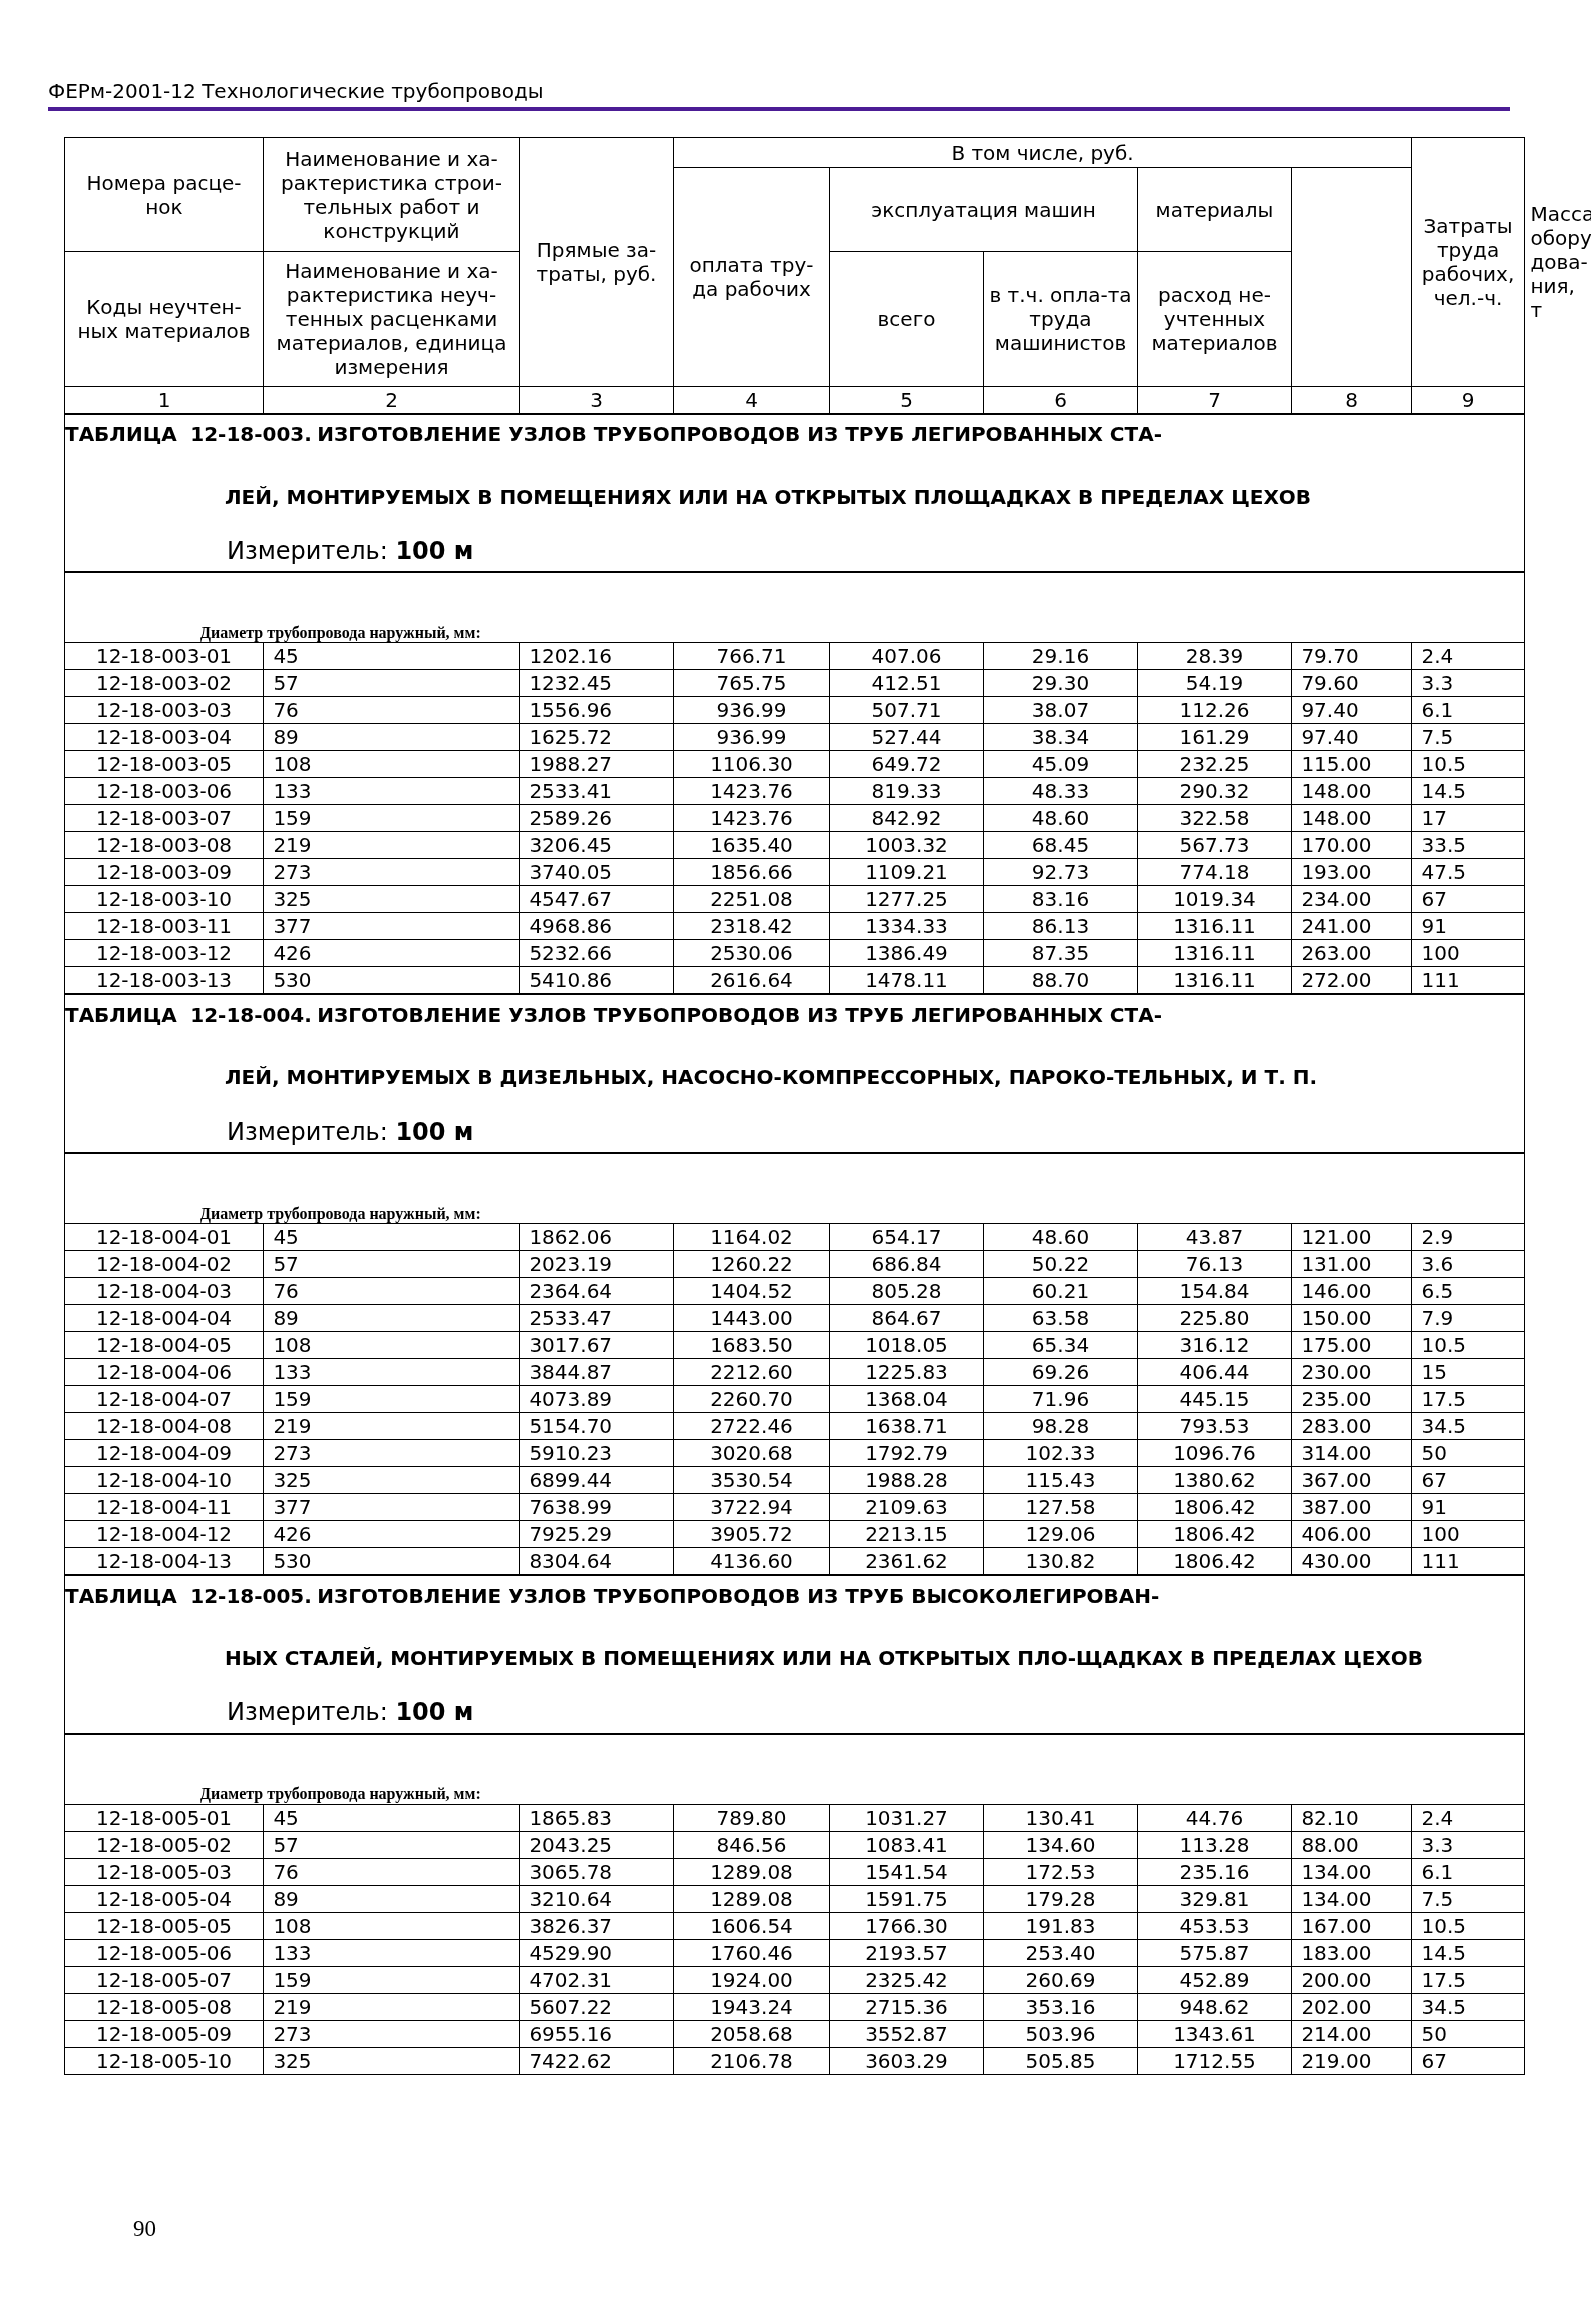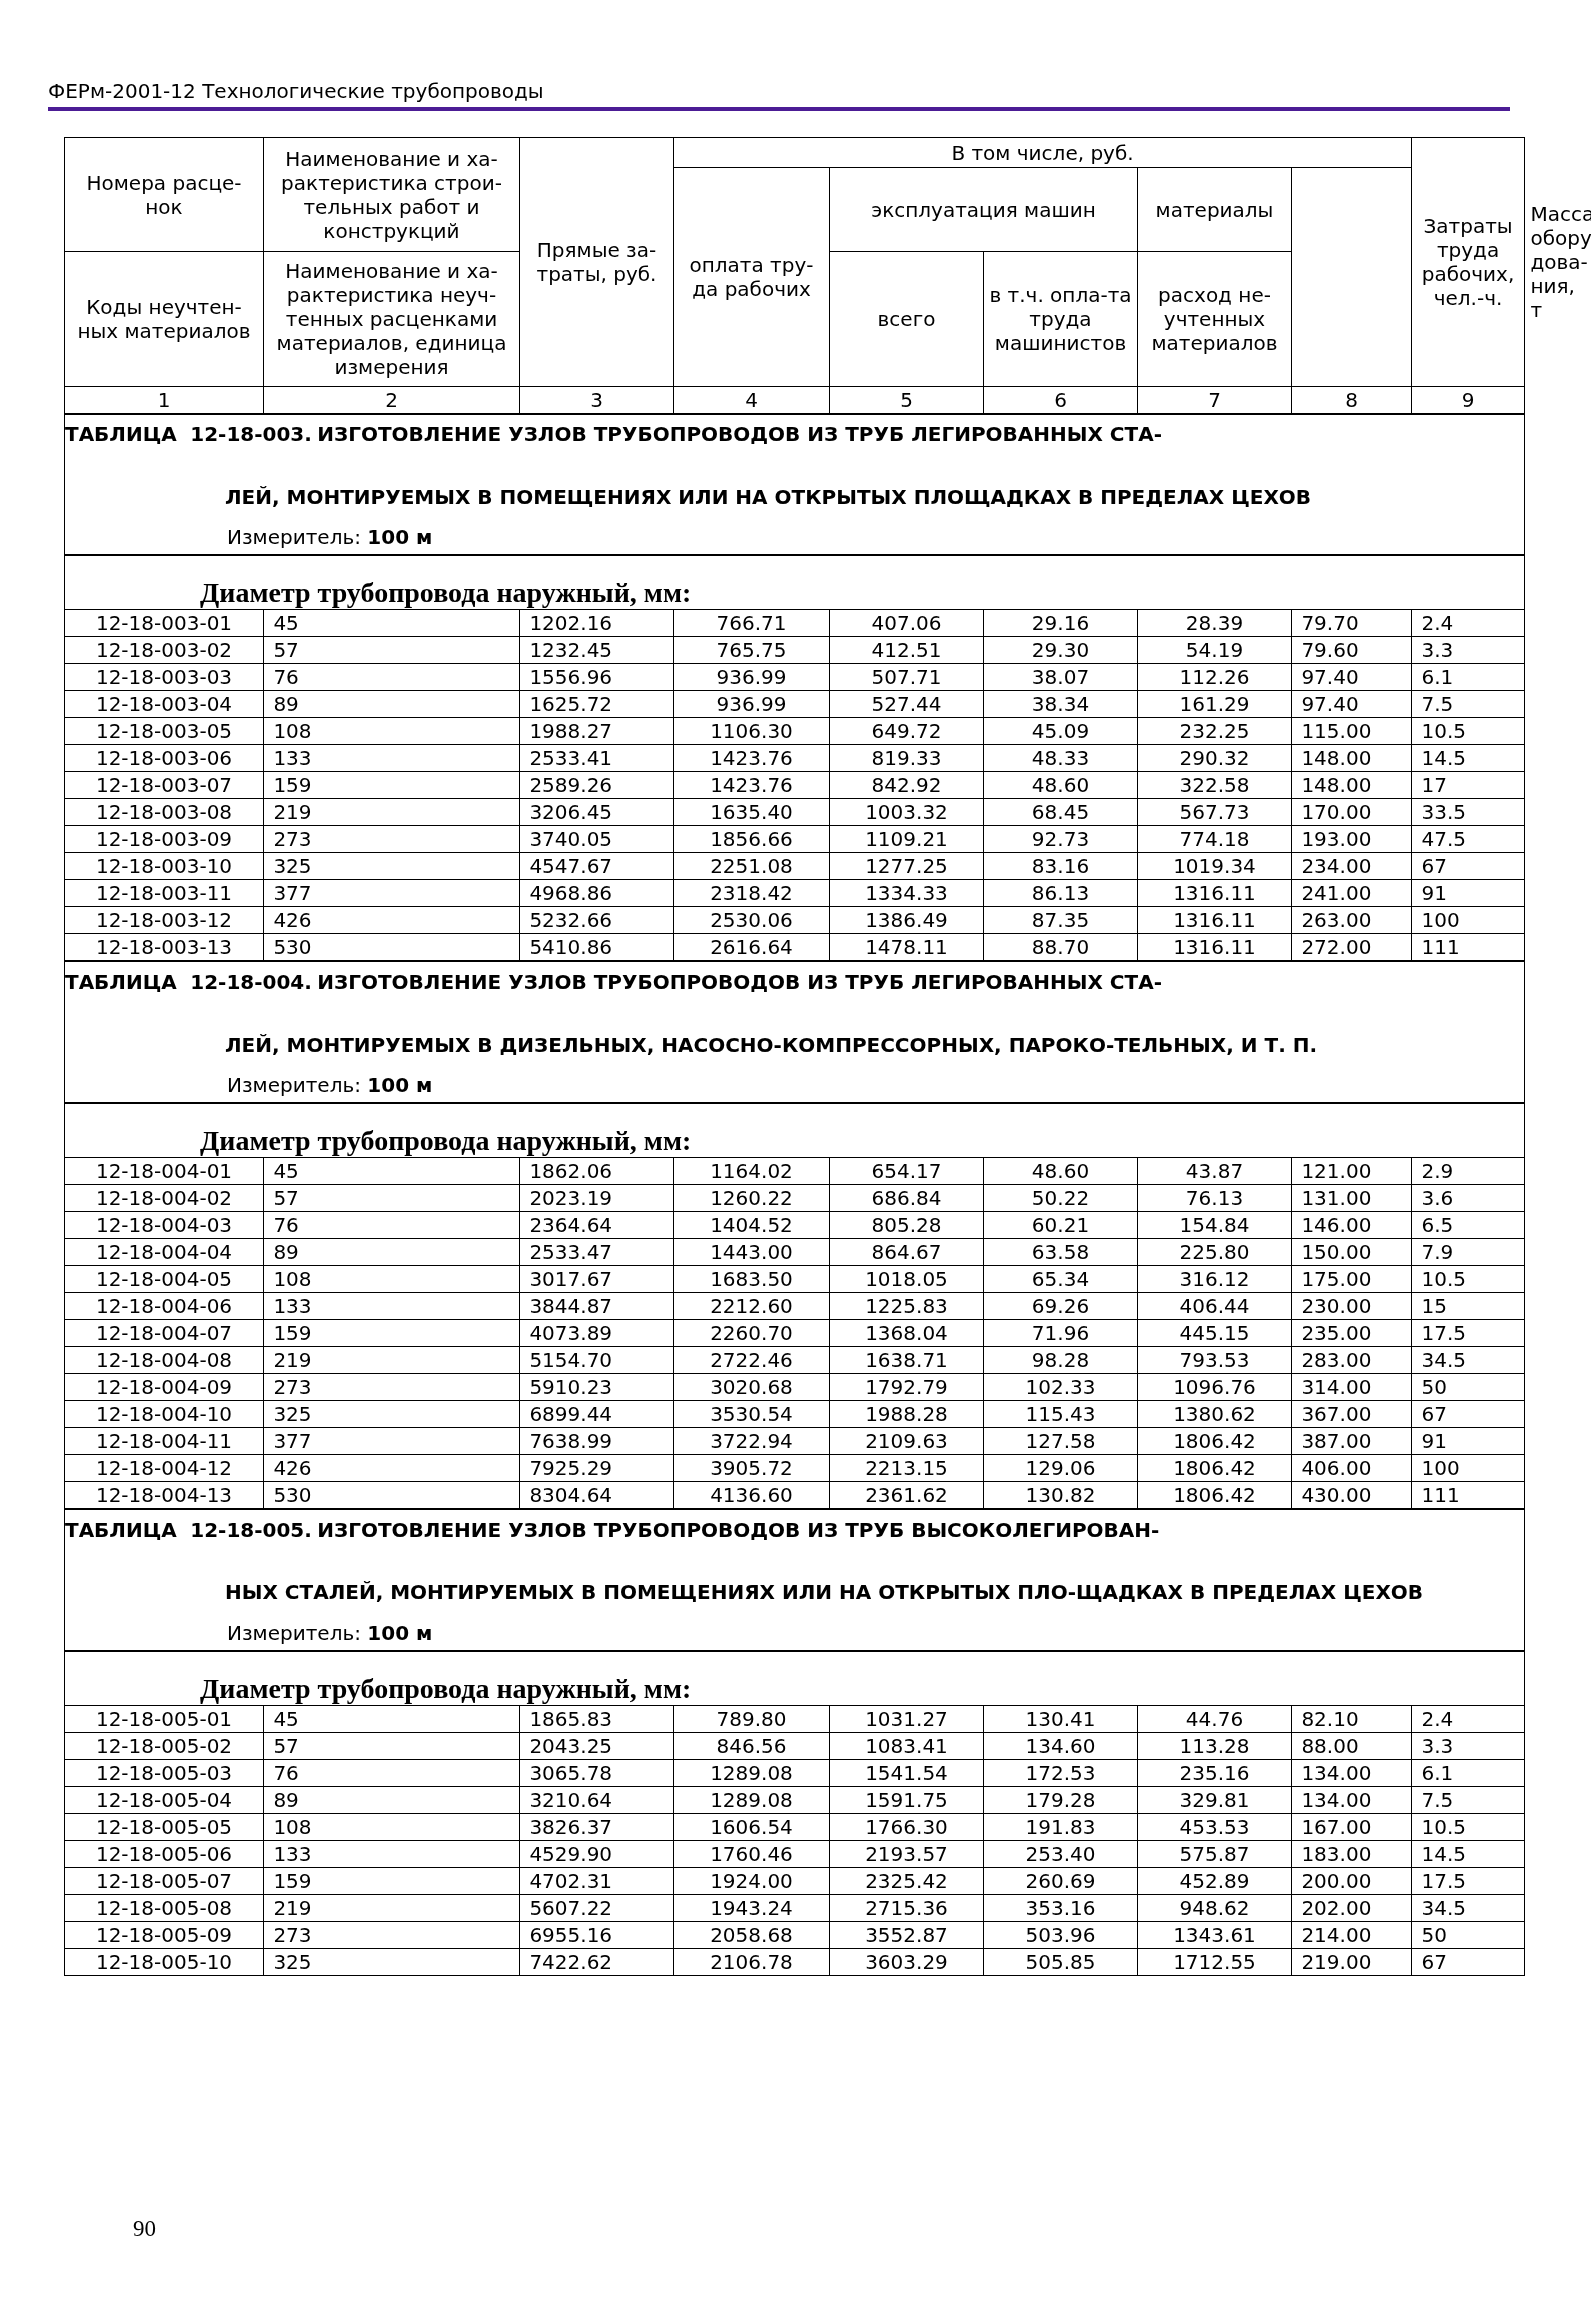--- a/index.html
+++ b/index.html
@@ -14,24 +14,24 @@
   table.main td, table.main th { border: 1.3px solid #000; padding: 0 5.4px;
          font-weight: normal; font-size: 20px; line-height: 1.2; }
   th.h { text-align: center; vertical-align: middle; font-size: 20px; }
   tr.colnum td { text-align: center; height: 25.6px; }
   tr.title-row td { border-top: 2.7px solid #000; padding: 6.7px 0 2.7px 0; vertical-align: top; }
   .tbl-title { font-weight: bold; font-size: 20px; line-height: 1.32; display: flex; }
   .tbl-title .lead { white-space: nowrap; }
   .tbl-title .lead .code { margin-left: 13.5px; }
   .tbl-title .rest { padding-left: 5.4px; }
   .tbl-title .cont { display: block; padding-left: 160px; margin-top: 36px; }
-  .unit { font-size: 20px; padding-left: 162px; margin-top: 15px; margin-bottom: 2.7px; }
+  .unit { font-size: 24px; padding-left: 162px; margin-top: 27px; margin-bottom: 2.7px; }
   .unit b { font-weight: bold; }
   tr.sub-row td { border-top: 2.7px solid #000; height: 53px; vertical-align: bottom;
-         padding: 0 0 0 135px; font-family: "Liberation Serif", serif; font-weight: bold; font-size: 28px; }
+         padding: 16px 0 0 135px; font-family: "Liberation Serif", serif; font-weight: bold; font-size: 16px; }
   tr.data td { height: 26px; font-size: 20px; white-space: nowrap; }
   tr.data td.code { text-align: center; padding: 0 2.7px; }
   tr.data td.c { text-align: center; }
   tr.data td.l { text-align: left; padding-left: 9.4px; }
 </style>
 </head>
 <body>
 
 <div class="running-head">ФЕРм-2001-12 Технологические трубопроводы</div>
 

